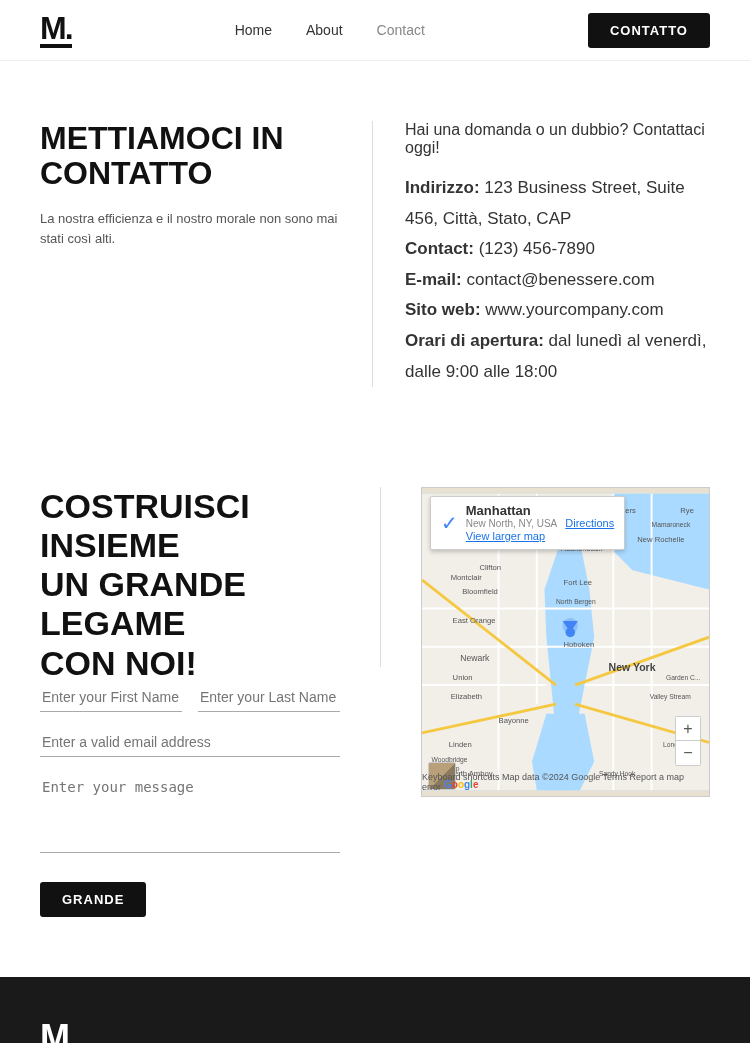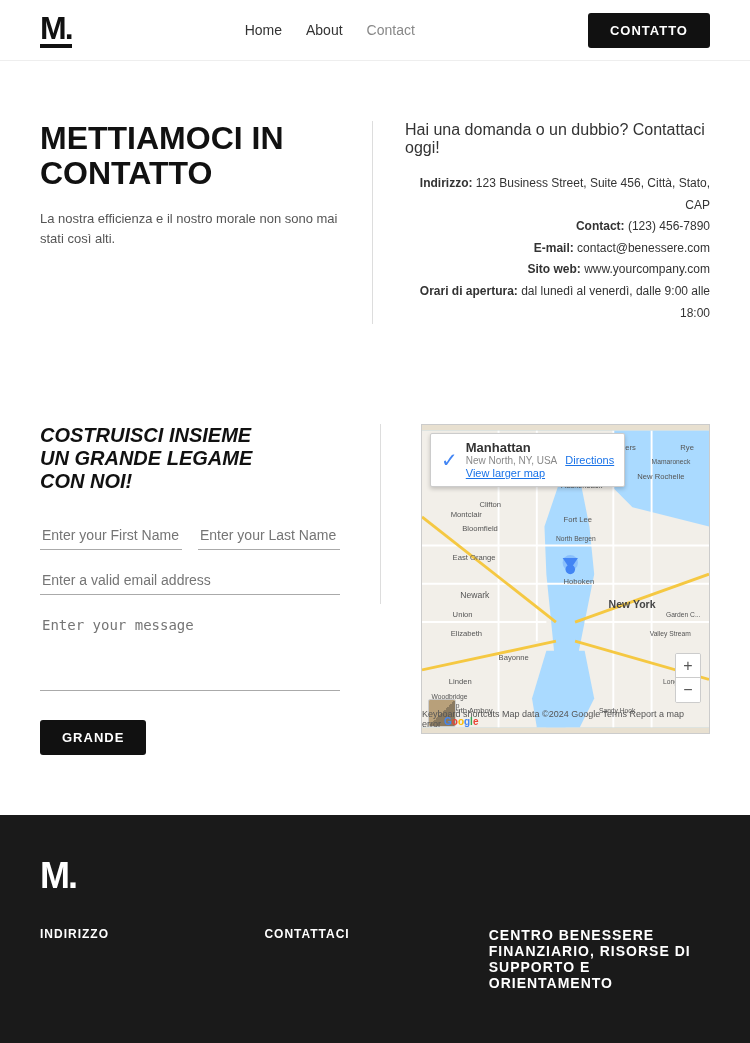--- a/index.html
+++ b/index.html
@@ -14,21 +14,21 @@
       border-bottom: 1px solid #eee;
     }
     .logo {
       font-size: 32px;
       font-weight: 900;
       color: #111;
       letter-spacing: -2px;
       line-height: 1;
     }
     .logo span { display: inline-block; border-bottom: 4px solid #111; }
-    nav { display: flex; gap: 24px; align-items: center; }
+    nav { display: flex; gap: 34px; align-items: center; }
     nav a { text-decoration: none; color: #333; font-size: 14px; }
     nav a.active { color: #888; }
     .nav-btn {
       background: #111;
       color: #fff;
       border: none;
       padding: 10px 22px;
       font-size: 13px;
       font-weight: 700;
       letter-spacing: 1px;
@@ -67,47 +67,44 @@
     .section1-right {
       flex: 1;
     }
     .section1-right h2 {
       font-size: 16px;
       font-weight: 400;
       margin-bottom: 16px;
       color: #333;
     }
     .info-block p {
-      font-size: 12px;
+      font-size: 17px;
       line-height: 1.8;
       color: #333;
-      text-align: right;
     }
     .info-block p strong {
       font-weight: 700;
     }
 
     
     .section2 {
       display: flex;
       padding: 40px 40px 60px 40px;
       gap: 40px;
       align-items: flex-start;
     }
     .section2-left {
       flex: 0 0 300px;
     }
     .section2-left h2 {
-      font-size: 20px;
+      font-size: 34px;
       font-weight: 900;
       text-transform: uppercase;
       line-height: 1.15;
-      margin-bottom: 28px;
       color: #111;
-      font-style: italic;
     }
     .form-row {
       display: flex;
       gap: 16px;
       margin-bottom: 16px;
     }
     .form-field {
       flex: 1;
     }
     .form-field input,

